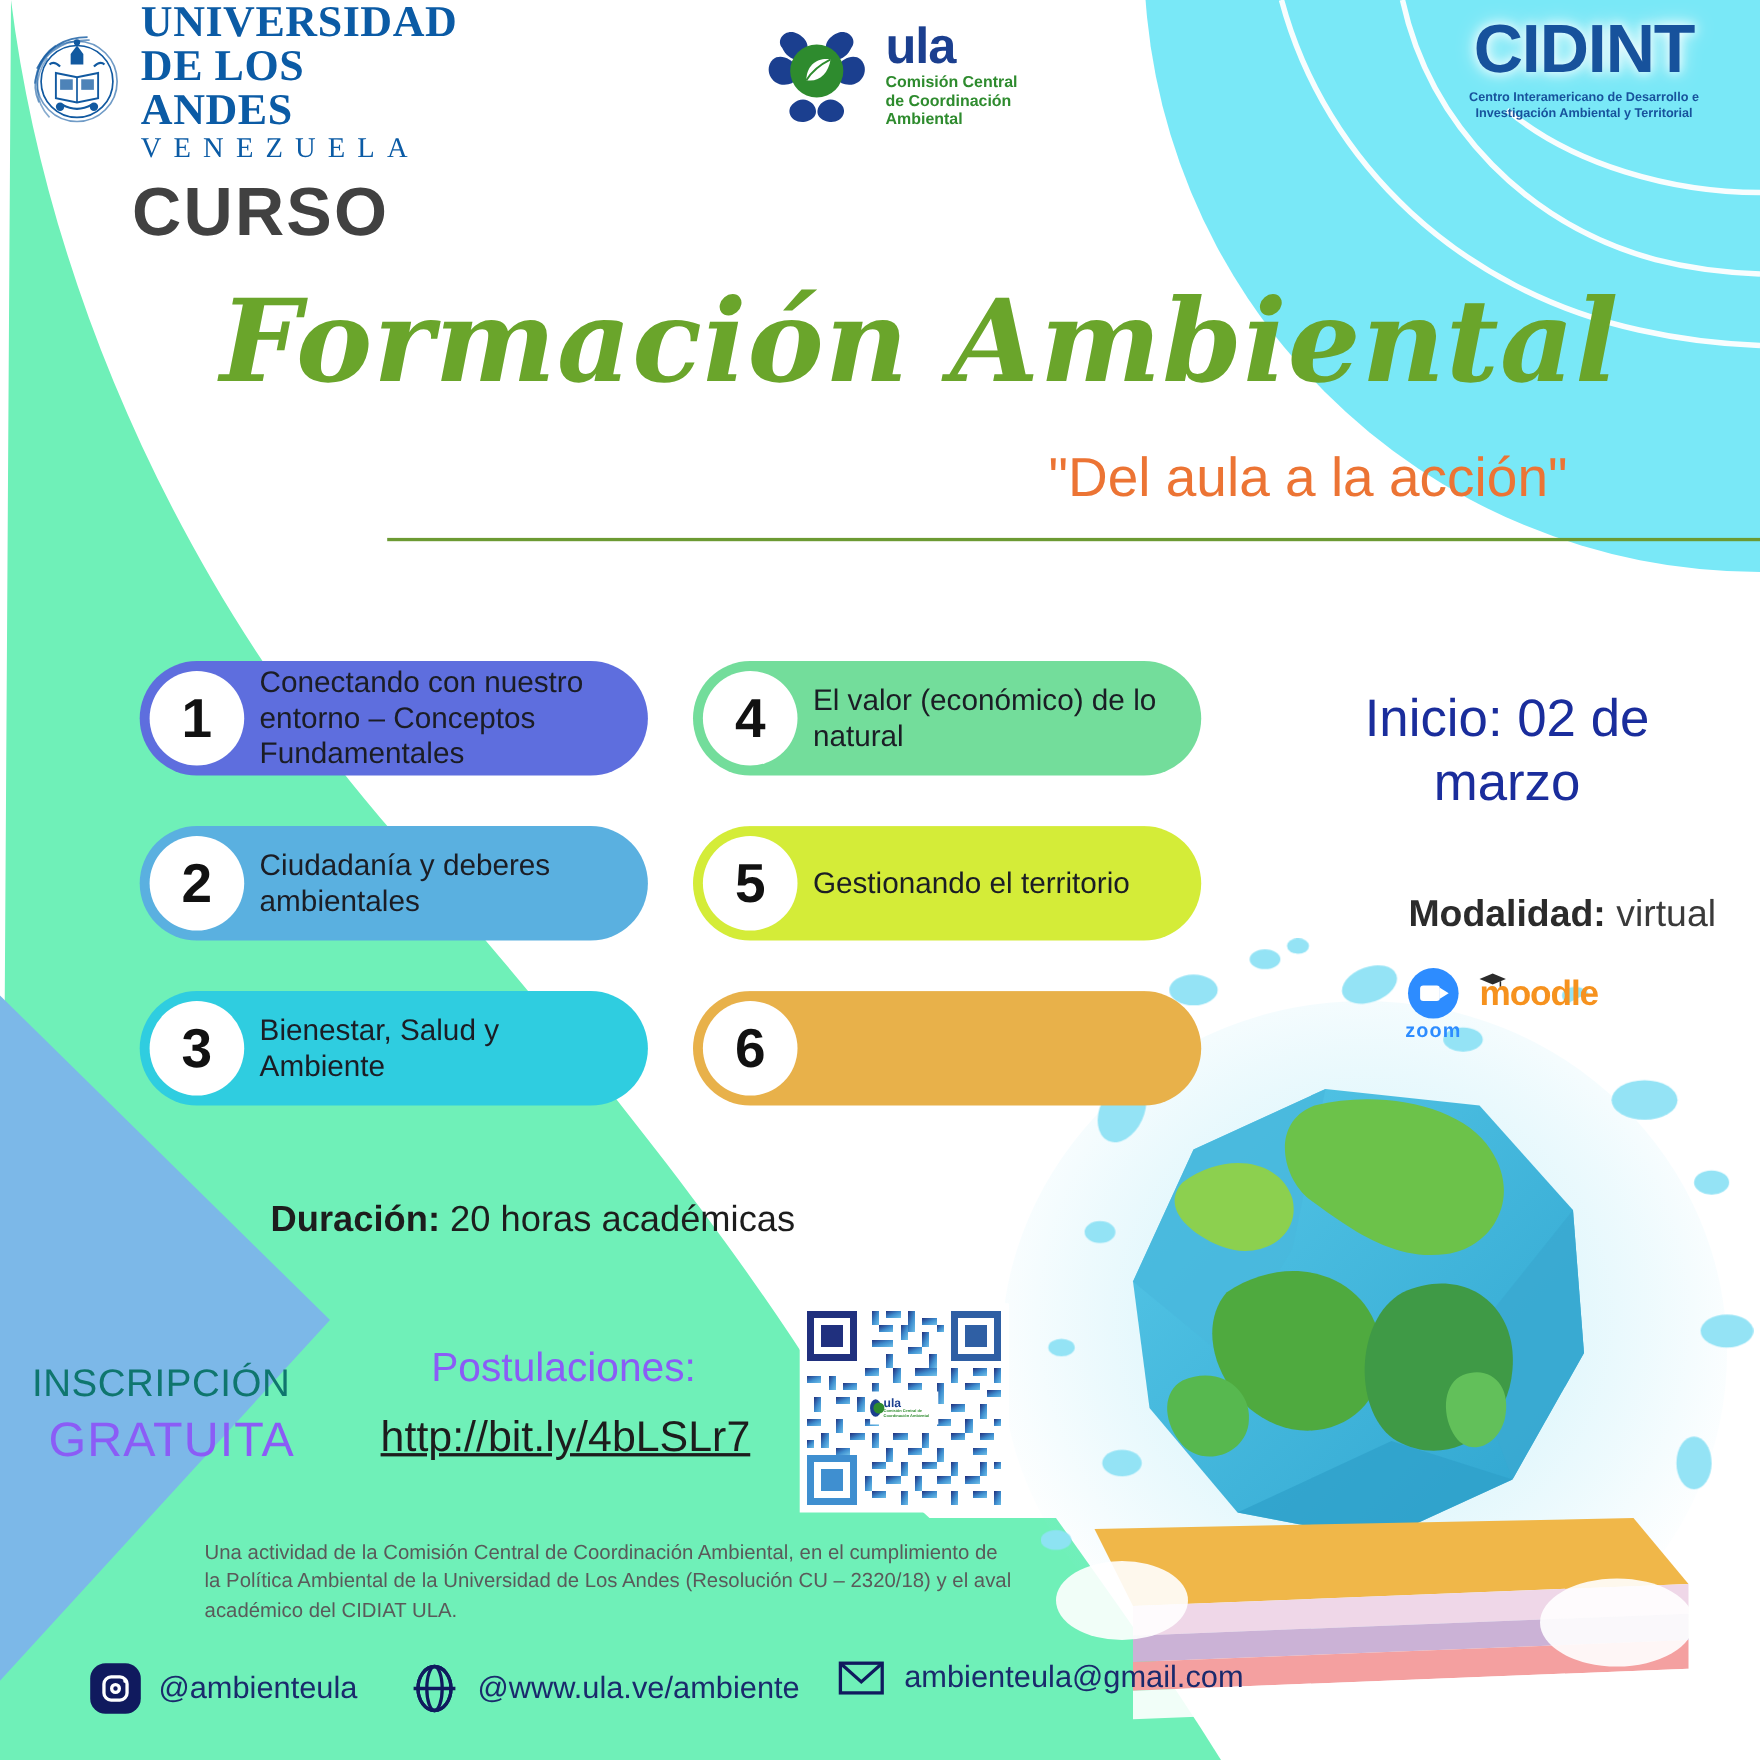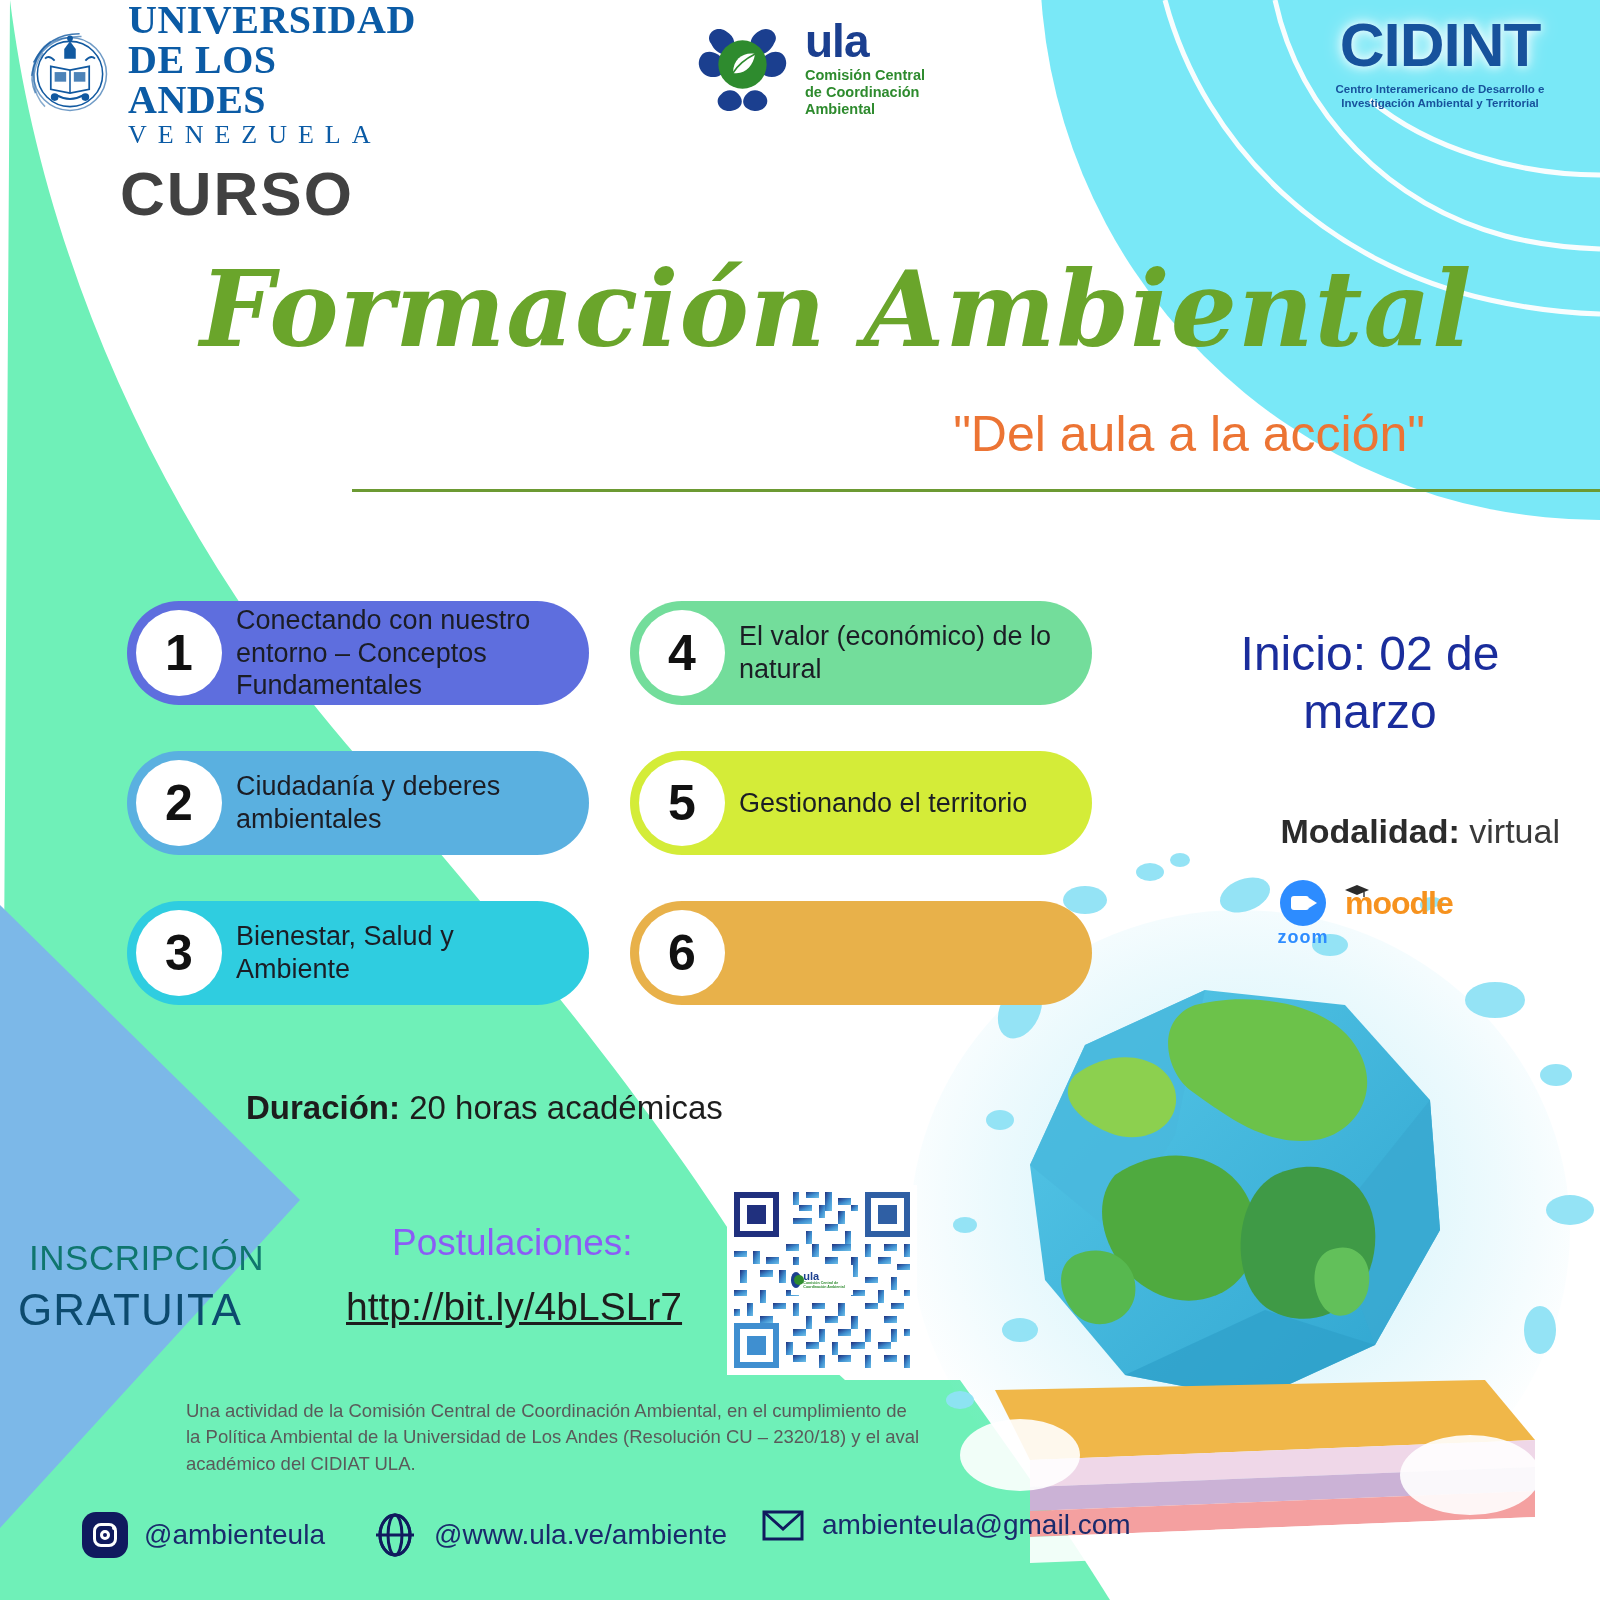--- a/index.html
+++ b/index.html
@@ -146,21 +146,21 @@
     font-size:39px; color:#1d1d1d; text-decoration:underline;
   }
 
   
   .inscripcion {
     position:absolute; left:24px; top:1238px; width:240px;
     text-align:right; font-size:35px; color:#0f766e; letter-spacing:0.5px;
   }
   .gratuita {
     position:absolute; left:18px; top:1285px; width:250px;
-    text-align:left; font-size:44px; color:#0c4a6e; letter-spacing:1px;
+    text-align:right; font-size:44px; color:#8b5cf6; letter-spacing:1px;
     font-family:"Liberation Sans", sans-serif;
   }
 
   
   .qr-wrap { position:absolute; left:727px; top:1185px; width:190px; height:190px; background:#ffffff; }
   .qr-wrap svg { display:block; }
   .qr-badge {
     position:absolute; left:50%; top:50%; transform:translate(-50%,-50%);
     width:62px; height:30px; background:#fff;
     display:flex; align-items:center; gap:2px; justify-content:center;

